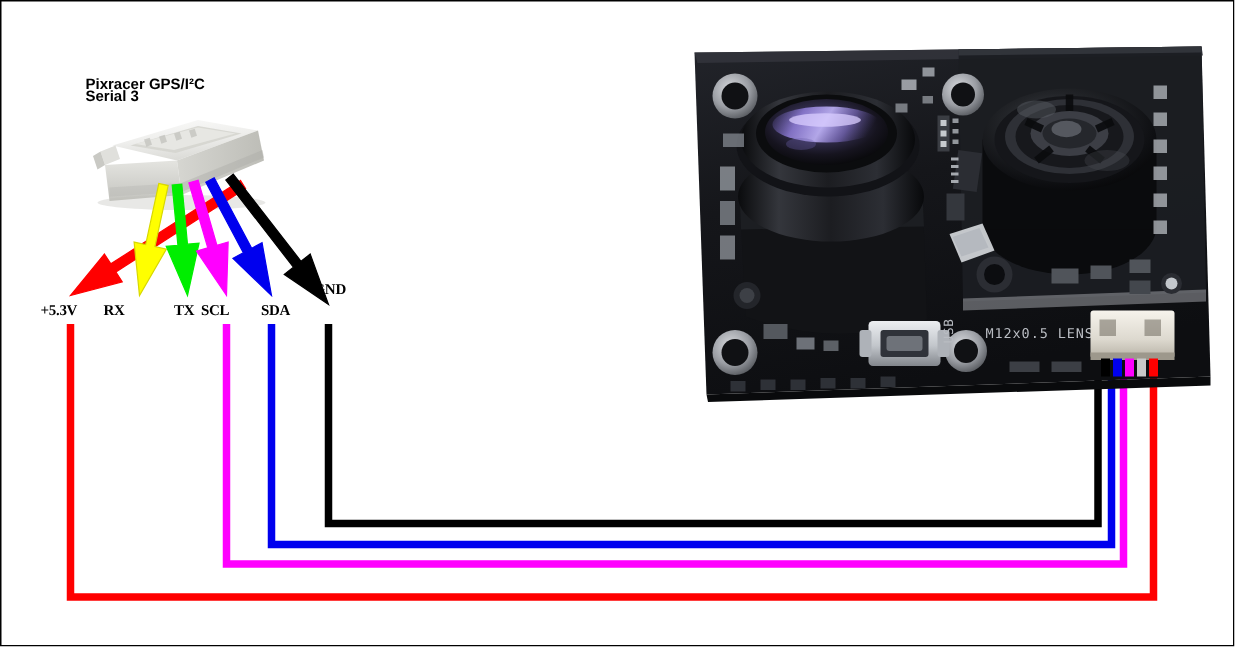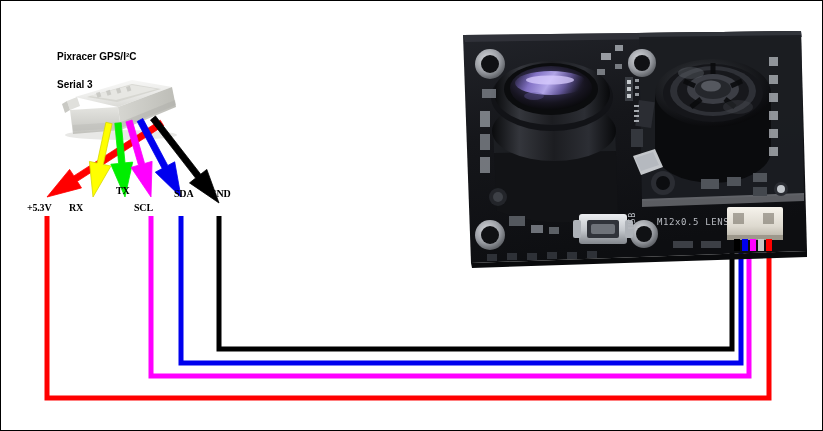--- a/index.html
+++ b/index.html
@@ -307,24 +307,24 @@
         <polygon points="104.9,121.3 96.1,162.1 88.4,160.4 92.0,196.0 109.9,165.1 102.3,163.4 111.1,122.7" fill="#ffff00" stroke="#d8d800" stroke-width="0.8"></polygon>
         <polygon points="113.8,122.3 117.6,162.5 109.8,163.2 124.0,196.0 131.7,161.1 124.0,161.8 120.2,121.7" fill="#00ee00" stroke="#00ee00" stroke-width="0.8"></polygon>
         <polygon points="124.9,120.9 137.5,164.2 130.0,166.4 150.0,196.0 151.1,160.3 143.6,162.5 131.1,119.1" fill="#ff00ff" stroke="#ff00ff" stroke-width="0.8"></polygon>
         <polygon points="136.2,120.5 161.2,167.5 154.3,171.2 180.0,196.0 173.7,160.8 166.8,164.5 141.8,117.5" fill="#0000ee" stroke="#0000ee" stroke-width="0.8"></polygon>
         <polygon points="149.5,119.0 194.6,177.1 188.5,181.9 218.0,202.0 205.8,168.4 199.7,173.2 154.5,115.0" fill="#000000" stroke="#000000" stroke-width="0.8"></polygon>
       </g>
   </svg>
 
   <div class="label-layer">
     <div class="title-text" style="left:56px; top:48px;">Pixracer GPS/I²C</div>
-    <div class="title-text" style="left:56px; top:76px;">Serial 3</div>
+    <div class="title-text" style="left:56px; top:56px;">Serial 3</div>
     <div id="pin-label-host">
         <div class="pin-label" style="left: 26px; top: 201px;">+5.3V</div>
         <div class="pin-label" style="left: 68px; top: 201px;">RX</div>
-        <div class="pin-label" style="left: 115px; top: 184px;">TX</div>
+        <div class="pin-label" style="left: 115px; top: 201px;">TX</div>
         <div class="pin-label" style="left: 133px; top: 201px;">SCL</div>
-        <div class="pin-label" style="left: 173px; top: 187px;">SDA</div>
+        <div class="pin-label" style="left: 173px; top: 201px;">SDA</div>
         <div class="pin-label" style="left: 208px; top: 187px;">GND</div>
       </div>
   </div>
 
 </div>
 
 </body></html>

